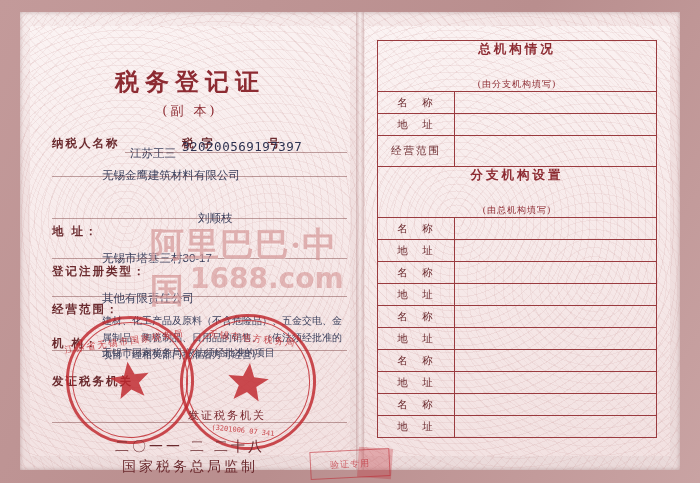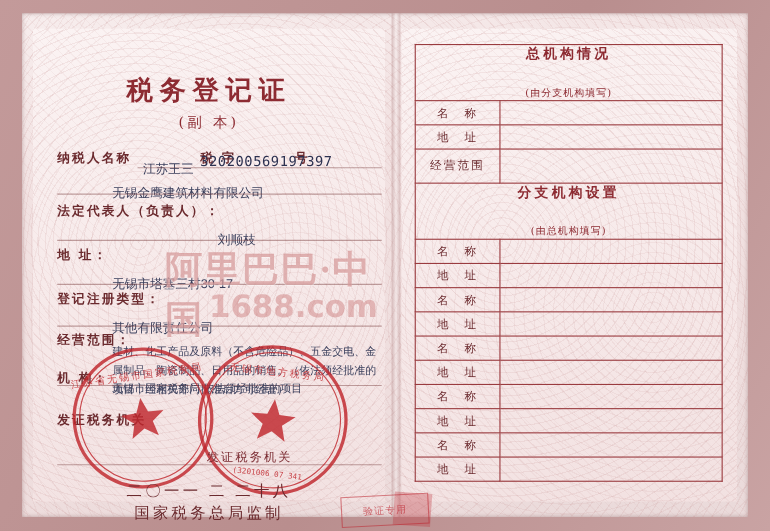--- a/index.html
+++ b/index.html
@@ -158,21 +158,20 @@
       <div class="val" style="left:100px;top:110px;color:#3a3f5c;">江苏王三</div>
       <div class="lbl" style="left:152px;top:110px;">税 字</div>
       <div class="lbl" style="left:238px;top:110px;">号</div>
       <div class="underline" style="left:95px;top:126px;width:222px;"></div>
 
       <div class="valbig" style="left:152px;top:113px;">320200569197397</div>
 
       <div class="val" style="left:72px;top:132px;">无锡金鹰建筑材料有限公司</div>
       <div class="underline" style="left:22px;top:150px;width:295px;"></div>
 
-      <div class="lbl" style="left:22px;top:158px;">法定代表人（负责人）：</div>
       <div class="val" style="left:168px;top:175px;">刘顺枝</div>
       <div class="underline" style="left:22px;top:192px;width:295px;"></div>
 
       <div class="lbl" style="left:22px;top:198px;">地        址：</div>
       <div class="val" style="left:72px;top:215px;">无锡市塔塞三村30-17</div>
       <div class="underline" style="left:22px;top:232px;width:295px;"></div>
 
       <div class="lbl" style="left:22px;top:238px;">登记注册类型：</div>
       <div class="val" style="left:72px;top:255px;">其他有限责任公司</div>
       <div class="underline" style="left:22px;top:270px;width:295px;"></div>

